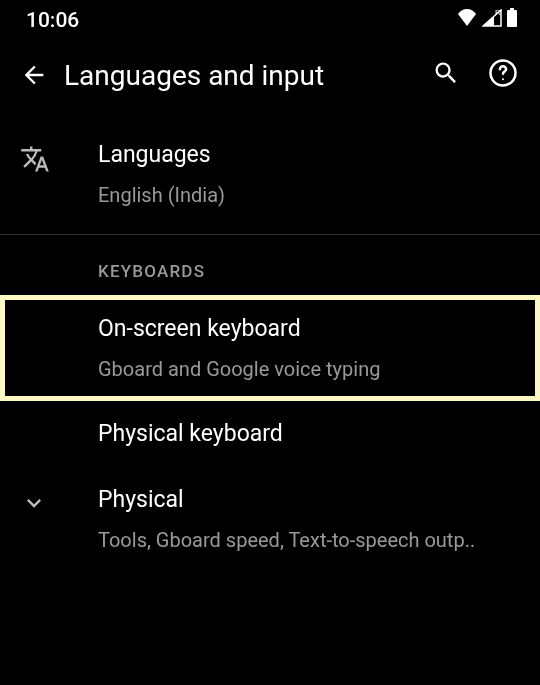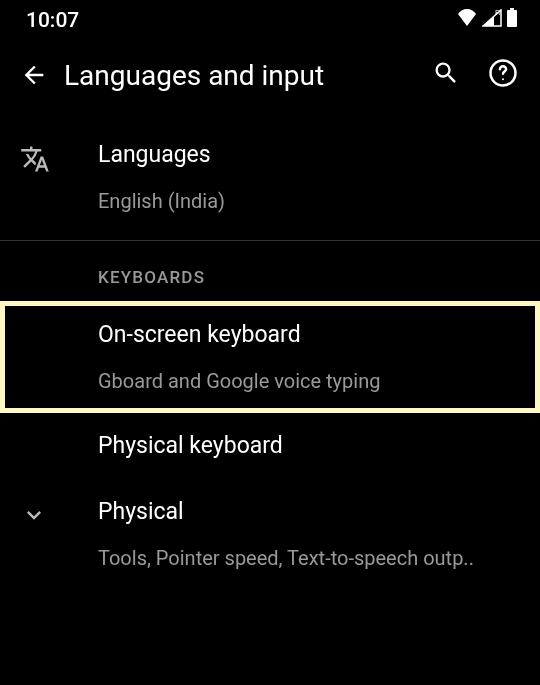--- a/index.html
+++ b/index.html
@@ -87,41 +87,41 @@
     }
     .item-title {
       font-size: 23px;
       font-weight: 400;
       color: #fff;
       line-height: 1.3;
     }
     .item-subtitle {
       font-size: 20px;
       color: #999;
-      margin-top: 18px;
+      margin-top: 12px;
       line-height: 1.3;
     }
     .divider {
       height: 1px;
       background: #333;
       margin: 8px 0 0 0;
     }
     .section-header {
       font-size: 17px;
       color: #999;
       letter-spacing: 1.2px;
       padding: 26px 20px 14px 98px;
       font-weight: 500;
     }
   </style>
 </head>
 <body>
 
 <div class="status-bar">
-  <span class="status-time">10:07</span>
+  <span class="status-time">10:06</span>
   <div class="status-icons">
     <span>
       <svg width="22" height="18" viewBox="0 0 22 18" fill="#fff">
         <path d="M11 17 L2 5 C4 2 7 0 11 0 C15 0 18 2 20 5 Z"></path>
       </svg>
     </span>
     <span>
       <svg width="20" height="18" viewBox="0 0 20 18" fill="none">
         <path d="M1 17 L19 17 L19 1 Z" fill="none" stroke="#fff" stroke-width="1.5"></path>
         <path d="M1 17 L12 17 L12 7 Z" fill="#fff"></path>
@@ -192,17 +192,17 @@
   </div>
 
   <div class="list-item">
     <div class="item-icon">
       <svg width="28" height="28" viewBox="0 0 24 24" fill="#bbb">
         <path d="M7.41 8.59L12 13.17l4.59-4.58L18 10l-6 6-6-6 1.41-1.41z"></path>
       </svg>
     </div>
     <div class="item-text">
       <div class="item-title">Physical</div>
-      <div class="item-subtitle">Tools, Pointer speed, Text-to-speech outp..</div>
+      <div class="item-subtitle">Tools, Gboard speed, Text-to-speech outp..</div>
     </div>
   </div>
 
 </div>
 
 </body></html>

